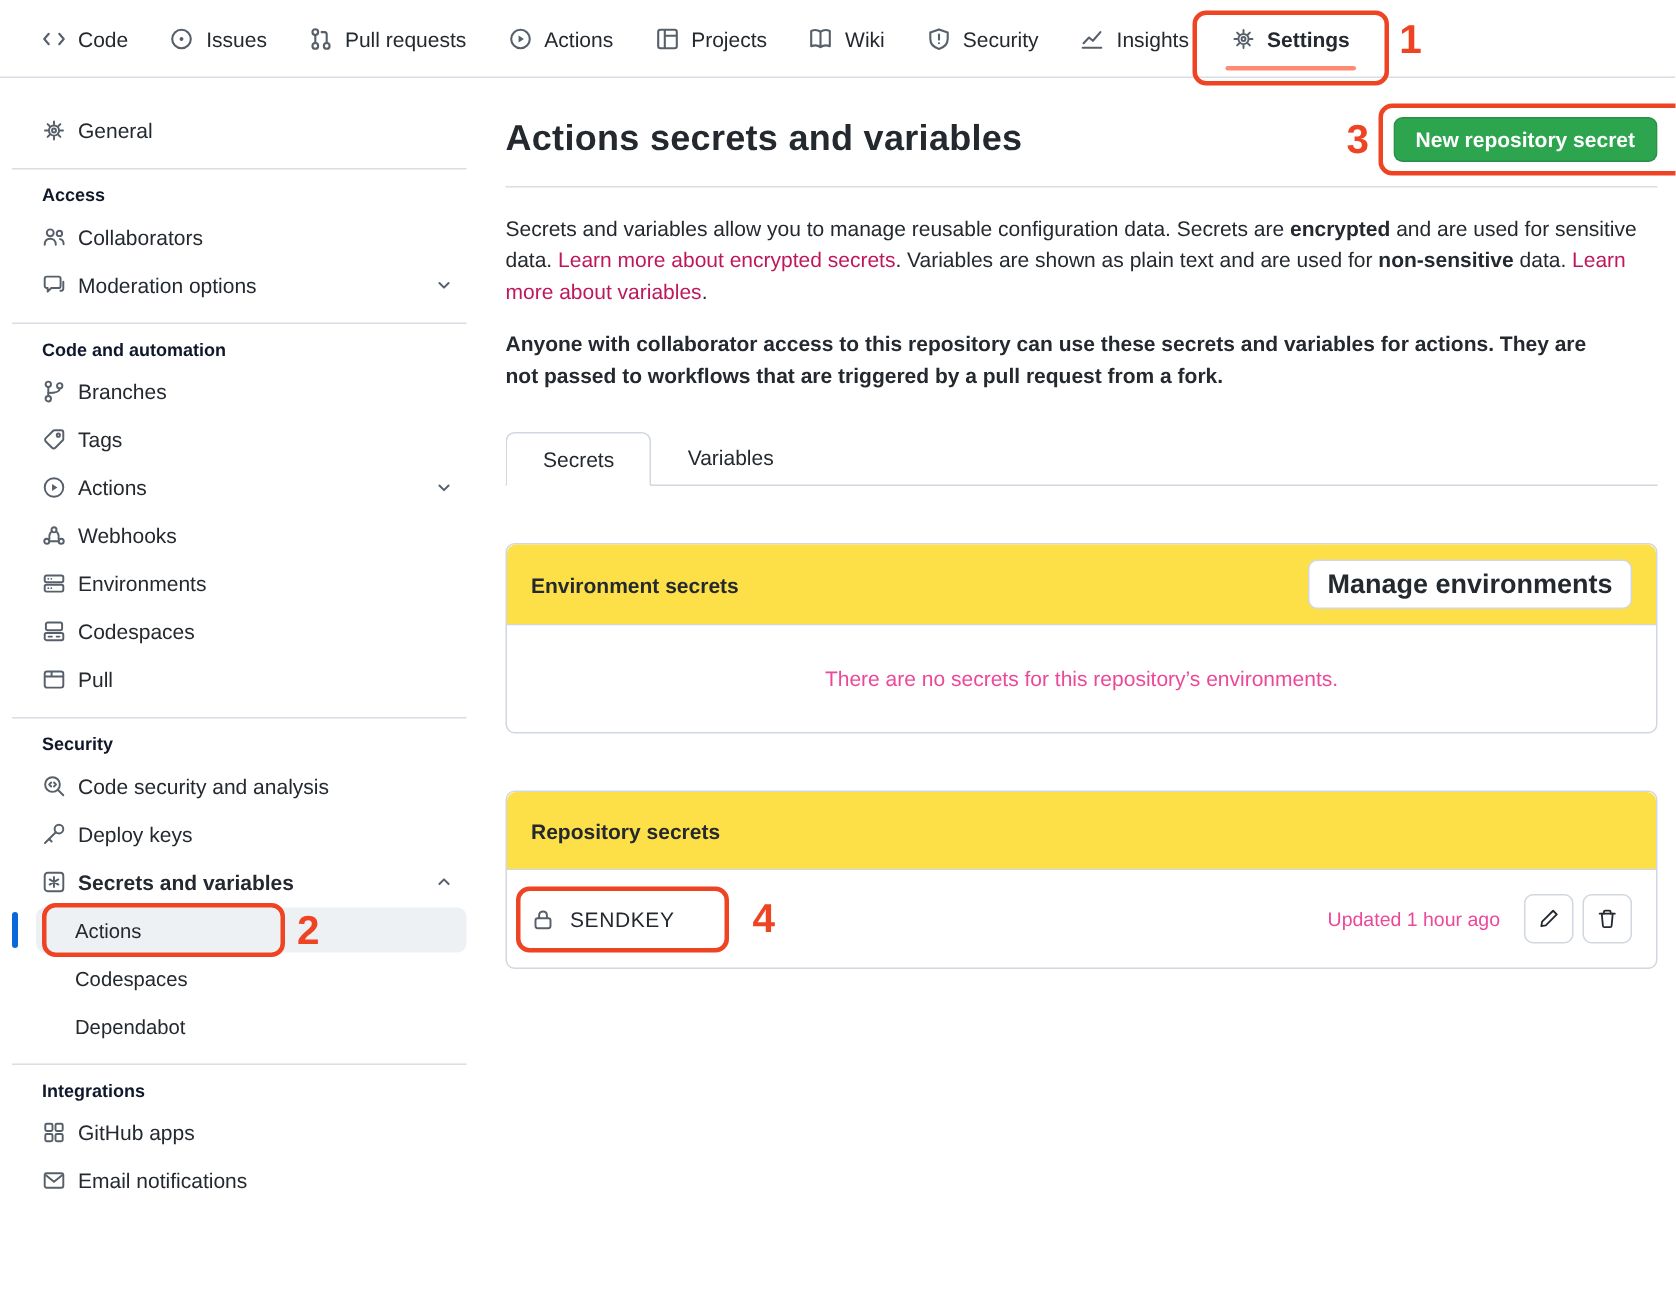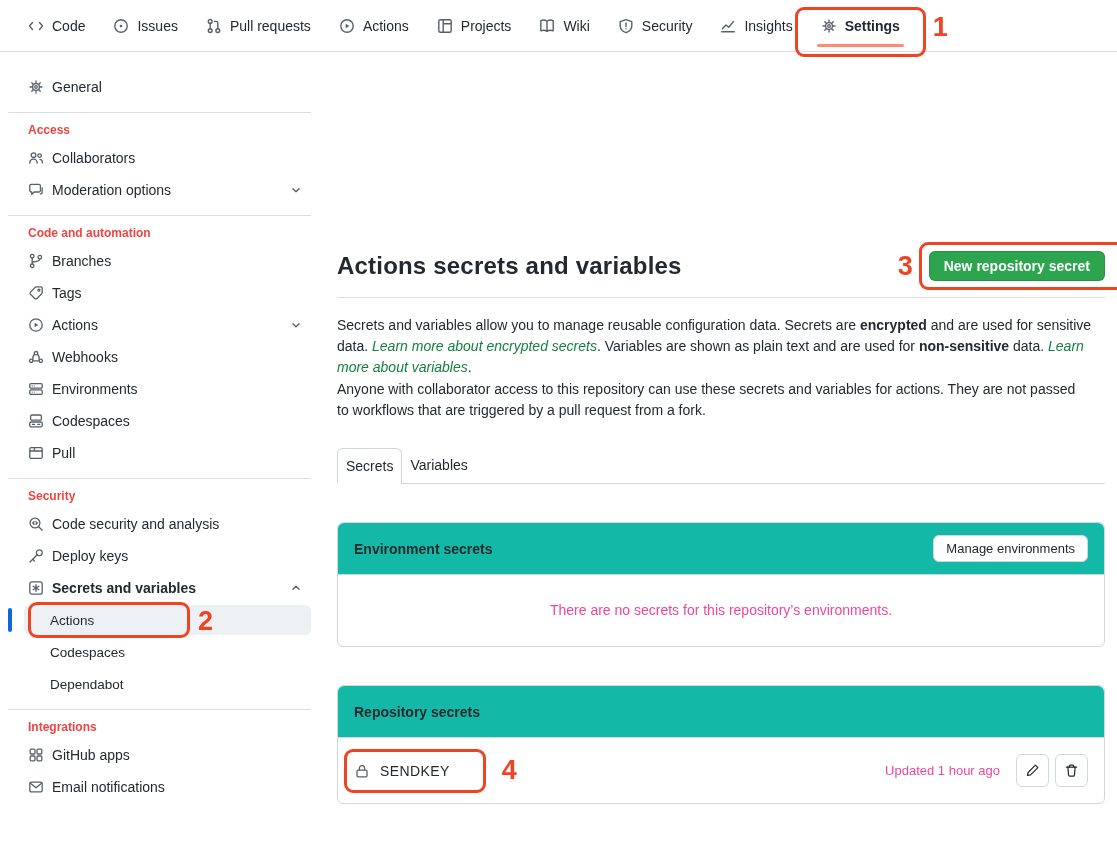--- a/index.html
+++ b/index.html
@@ -21,21 +21,21 @@
     padding:0 12px; margin-right:4px; cursor:pointer; font-size:14px; color:#24292f;
   }
   .nav-item .icon { color:#57606a; }
   .nav-item.active { font-weight:700; }
   .nav-underline {
     position:absolute; left:8px; right:8px; bottom:4px; height:3px;
     background:#fd8c73; border-radius:3px;
   }
 
   
-  .layout { display:flex; align-items:flex-end; }
+  .layout { display:flex; align-items:flex-start; }
 
   
   .sidebar { width:321px; flex:none; padding:20px 10px 0 24px; }
   .side-item {
     position:relative; display:flex; align-items:center; gap:8px;
     height:30px; margin-bottom:2px; padding:0 8px 0 4px;
     border-radius:6px; cursor:pointer; color:#24292f;
   }
   .side-item .icon { color:#57606a; }
   .side-item .grow { flex:1; }
@@ -44,69 +44,69 @@
     position:relative; display:flex; align-items:center;
     height:30px; margin-bottom:2px; padding-left:26px;
     border-radius:6px; cursor:pointer; font-size:13.5px;
   }
   .side-sub.selected { background:#eef1f4; }
   .side-sub.selected::before {
     content:""; position:absolute; left:-16px; top:50%; transform:translateY(-50%);
     width:4px; height:24px; border-radius:2px; background:#0969da;
   }
   .side-header {
-    margin:10px 0 6px 4px; font-size:12px; font-weight:700; color:#ef4444;
+    margin:10px 0 6px 4px; font-size:12px; font-weight:700; color:#0f172a;
   }
   .side-divider { border:0; border-top:1px solid #d8dee4; margin:10px 0 10px -16px; }
 
   
   .main { flex:1; padding:26px 12px 0 16px; min-width:0; }
   .head-row { display:flex; align-items:center; }
   h2.page-title { font-size:24px; font-weight:700; letter-spacing:.2px; }
   .head-spacer { flex:1; }
   .title-divider { border:0; border-top:1px solid #d8dee4; margin:16px 0 0; }
 
   .btn-green {
     position:relative; z-index:1;
     background:#2da44e; color:#fff; border:1px solid rgba(27,31,36,0.15);
     border-radius:6px; padding:6px 14px; font-size:14px; font-weight:700;
     cursor:pointer; white-space:nowrap;
   }
   .btn-light {
     background:#fff; color:#24292f; border:1px solid #d0d7de;
-    border-radius:6px; padding:5px 12px; font-size:13px; font-weight:400;
+    border-radius:6px; padding:5px 12px; font-size:18px; font-weight:700;
     cursor:pointer; white-space:nowrap;
   }
   .icon-btn {
     width:33px; height:33px; display:flex; align-items:center; justify-content:center;
     background:#fff; border:1px solid #d0d7de; border-radius:6px; cursor:pointer;
     color:#24292f;
   }
 
   .intro { margin-top:17px; line-height:21px; max-width:760px; }
   .intro b { font-weight:700; }
-  .intro a, .link { color:#15803d; text-decoration:none; cursor:pointer;font-style:italic; }
-  .para2 { margin-top:1px; line-height:21px; max-width:740px; }
+  .intro a, .link { color:#be185d; text-decoration:none; cursor:pointer; }
+  .para2 { margin-top:14px; line-height:21px; max-width:740px;font-weight:bold; }
 
   
   .tabnav { display:flex; margin-top:27px; border-bottom:1px solid #d0d7de; }
   .tab {
-    padding:9px 8px; font-size:14px; cursor:pointer; color:#24292f;
+    padding:9px 24px; font-size:14px; cursor:pointer; color:#24292f;
     margin-bottom:-1px;
   }
   .tab.active {
     background:#fff; border:1px solid #d0d7de; border-bottom-color:#fff;
     border-radius:6px 6px 0 0; font-weight:400;
   }
 
   
   .box { margin-top:38px; border:1px solid #d0d7de; border-radius:6px; background:#fff; }
   .box-header {
     display:flex; align-items:center; justify-content:space-between;
-    background:#14b8a6; border-bottom:1px solid #d0d7de;
+    background:#fde047; border-bottom:1px solid #d0d7de;
     border-radius:6px 6px 0 0; padding:10px 16px; min-height:52px;
   }
   .box-title { font-weight:700; font-size:14px; }
   .blankslate { padding:25px 16px; text-align:center; color:#ec4899; line-height:21px; }
 
   .secret-row { display:flex; align-items:center; padding:16px; }
   .secret-name-wrap {
     position:relative; display:inline-flex; align-items:center; gap:10px;
   }
   .secret-name { font-size:14px; letter-spacing:.4px; }

